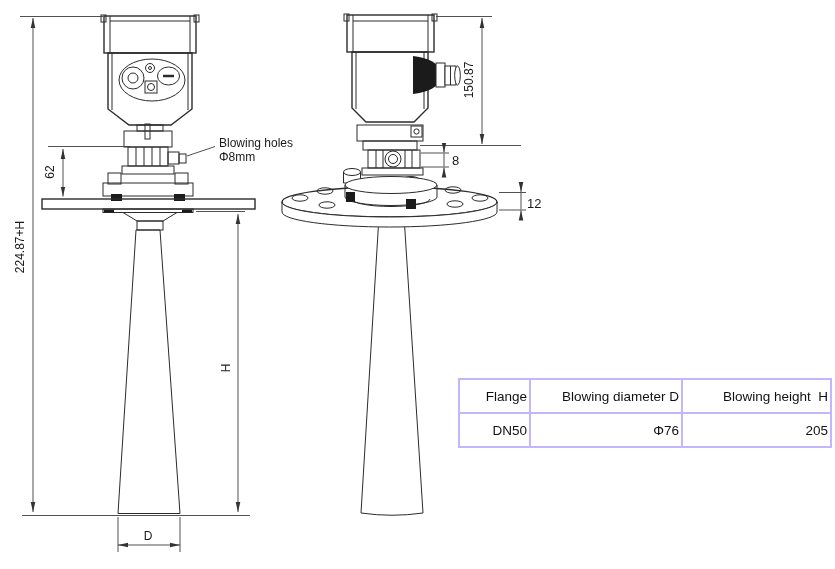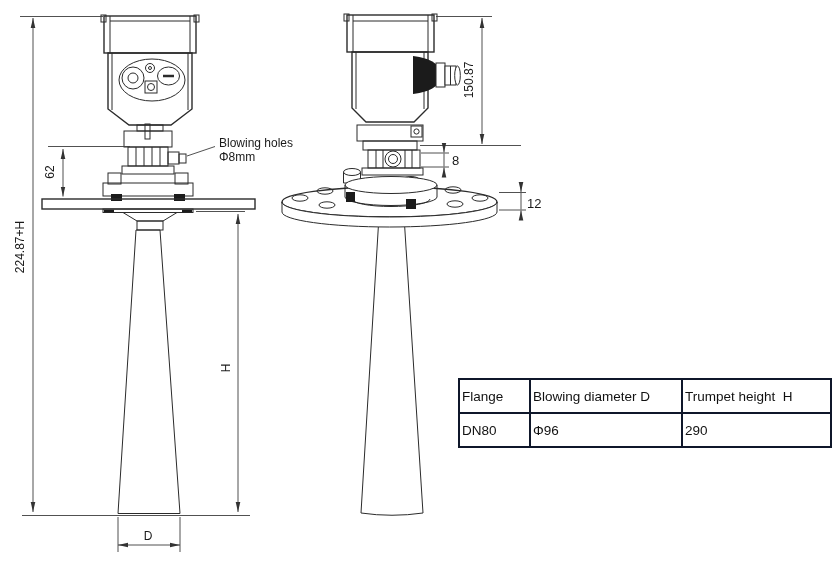--- a/index.html
+++ b/index.html
@@ -14,22 +14,22 @@
   .geo-f2{ fill:#ffffff; stroke:#2b2b2b; stroke-width:1.4; }
   .solid { fill:#1b1b1b; stroke:none; }
   .dim   { fill:none; stroke:#3d3d3d; stroke-width:0.9; }
   .dimtext { fill:#1a1a1a; font-size:12px; font-family:"Liberation Sans", sans-serif; }
   .dimtext-big { fill:#1a1a1a; font-size:13px; font-family:"Liberation Sans", sans-serif; }
   table.spec {
     position:absolute; left:458px; top:378px; width:372px;
     border-collapse:collapse; table-layout:fixed; background:#fff;
   }
   table.spec th, table.spec td {
-    border:2px solid #0f172a; height:32px; padding:0 2px;
-    text-align:left; vertical-align:middle;
+    border:2px solid #c4b5fd; height:32px; padding:0 2px;
+    text-align:right; vertical-align:middle;
     font-size:13.5px; font-weight:normal; color:#111; white-space:pre;
   }
 </style>
 </head>
 <body>
 
 <div class="stage">
 
   <svg width="835" height="569" viewBox="0 0 835 569">
     <defs>
@@ -242,24 +242,24 @@
   <table class="spec">
     <colgroup>
       <col style="width:71px">
         <col style="width:152px">
         <col style="width:149px">
     </colgroup>
     <thead>
       <tr>
         <th>Flange</th>
         <th>Blowing diameter D</th>
-        <th>Trumpet height  H</th>
+        <th>Blowing height  H</th>
       </tr>
     </thead>
     <tbody>
       <tr>
-        <td>DN80</td>
-        <td>Φ96</td>
-        <td>290</td>
+        <td>DN50</td>
+        <td>Φ76</td>
+        <td>205</td>
       </tr>
     </tbody>
   </table>
 </div>
 
 </body></html>

